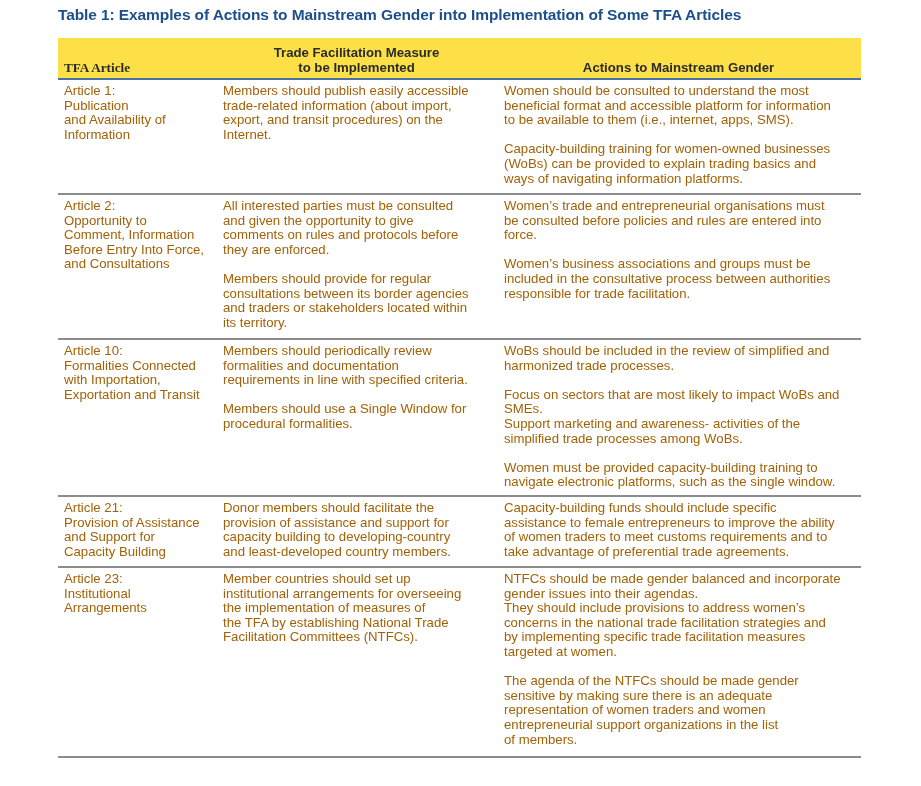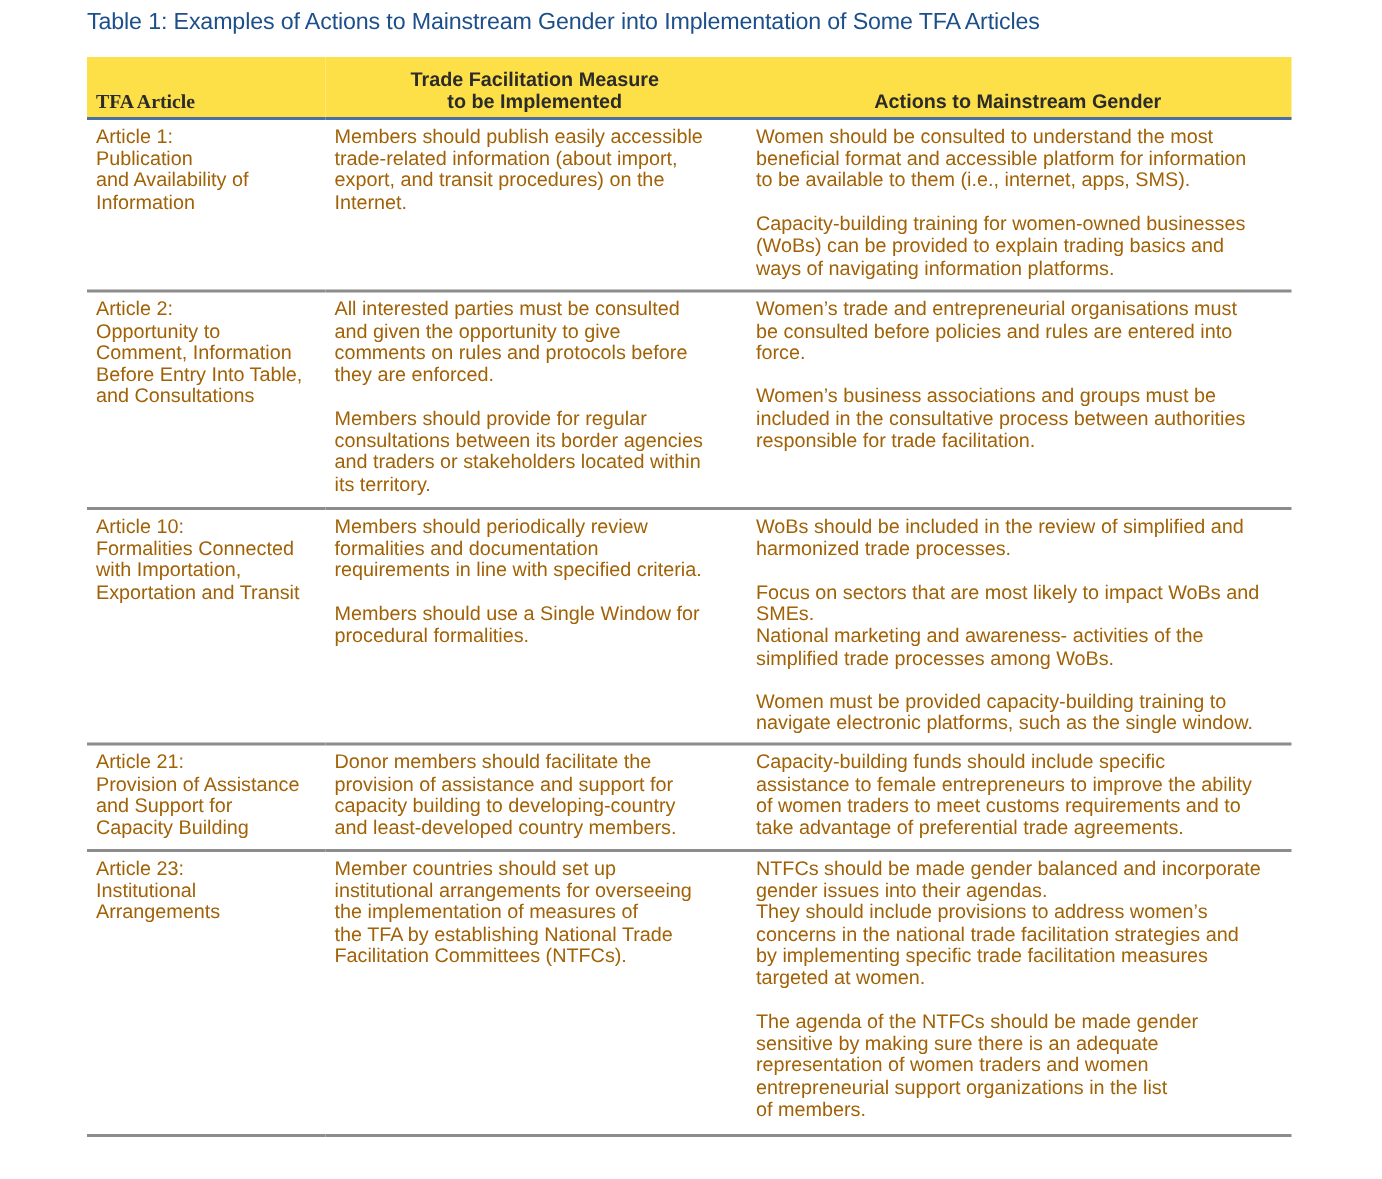--- a/index.html
+++ b/index.html
@@ -13,21 +13,21 @@
       position: relative;
       overflow: hidden;
       font-family: "Liberation Sans", "DejaVu Sans", sans-serif;
       color: #2b2b2b;
     }
     .title {
       position: absolute;
       left: 58px;
       top: 6px;
       font-size: 15.5px;
-      font-weight: normal;
+      font-weight: bold;
       color: #1d4f8a;
       letter-spacing: -0.1px;
       white-space: nowrap;
     }
     .table-wrap {
       position: absolute;
       left: 58px;
       top: 38px;
       width: 803px;
     }
@@ -125,21 +125,21 @@
 (WoBs) can be provided to explain trading basics and
 ways of navigating information platforms.</p>
         </td>
       </tr>
 
       <tr class="r2">
         <td class="col1">
           <p class="para">Article 2:
 Opportunity to
 Comment, Information
-Before Entry Into Table,
+Before Entry Into Force,
 and Consultations</p>
         </td>
         <td class="col2">
           <p class="para">All interested parties must be consulted
 and given the opportunity to give
 comments on rules and protocols before
 they are enforced.</p>
           <p class="para gap">Members should provide for regular
 consultations between its border agencies
 and traders or stakeholders located within
@@ -167,21 +167,21 @@
 formalities and documentation
 requirements in line with specified criteria.</p>
           <p class="para gap">Members should use a Single Window for
 procedural formalities.</p>
         </td>
         <td class="col3">
           <p class="para">WoBs should be included in the review of simplified and
 harmonized trade processes.</p>
           <p class="para gap">Focus on sectors that are most likely to impact WoBs and
 SMEs.</p>
-          <p class="para nogap">National marketing and awareness- activities of the
+          <p class="para nogap">Support marketing and awareness- activities of the
 simplified trade processes among WoBs.</p>
           <p class="para gap">Women must be provided capacity-building training to
 navigate electronic platforms, such as the single window.</p>
         </td>
       </tr>
 
       <tr class="r4">
         <td class="col1">
           <p class="para">Article 21:
 Provision of Assistance

